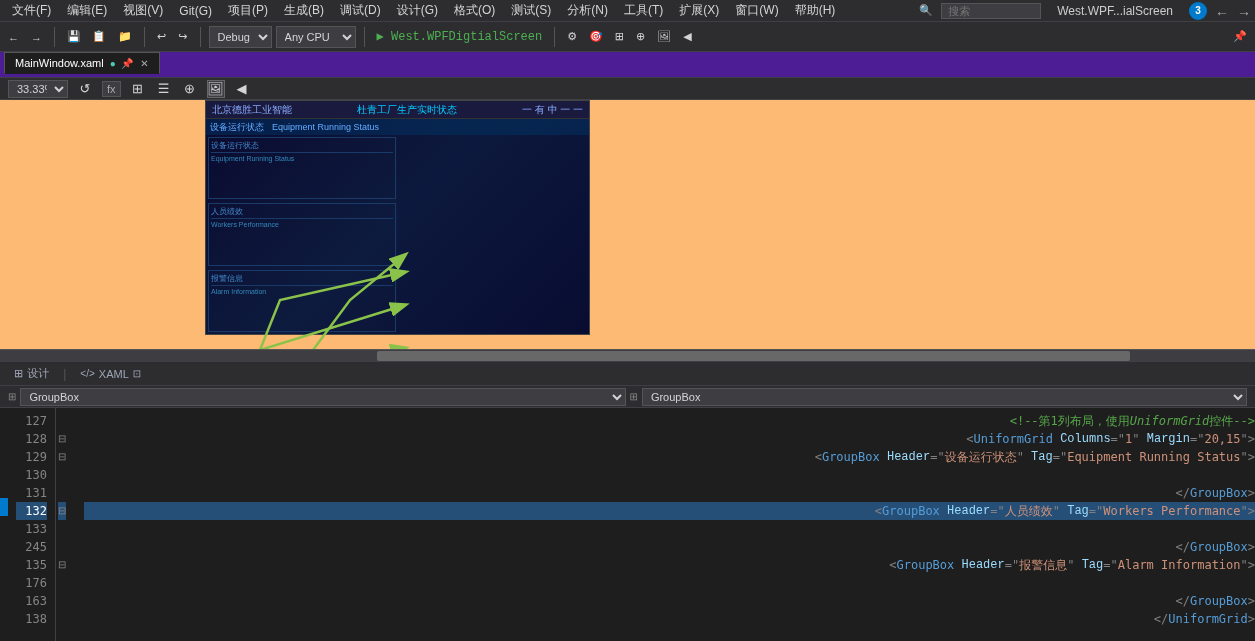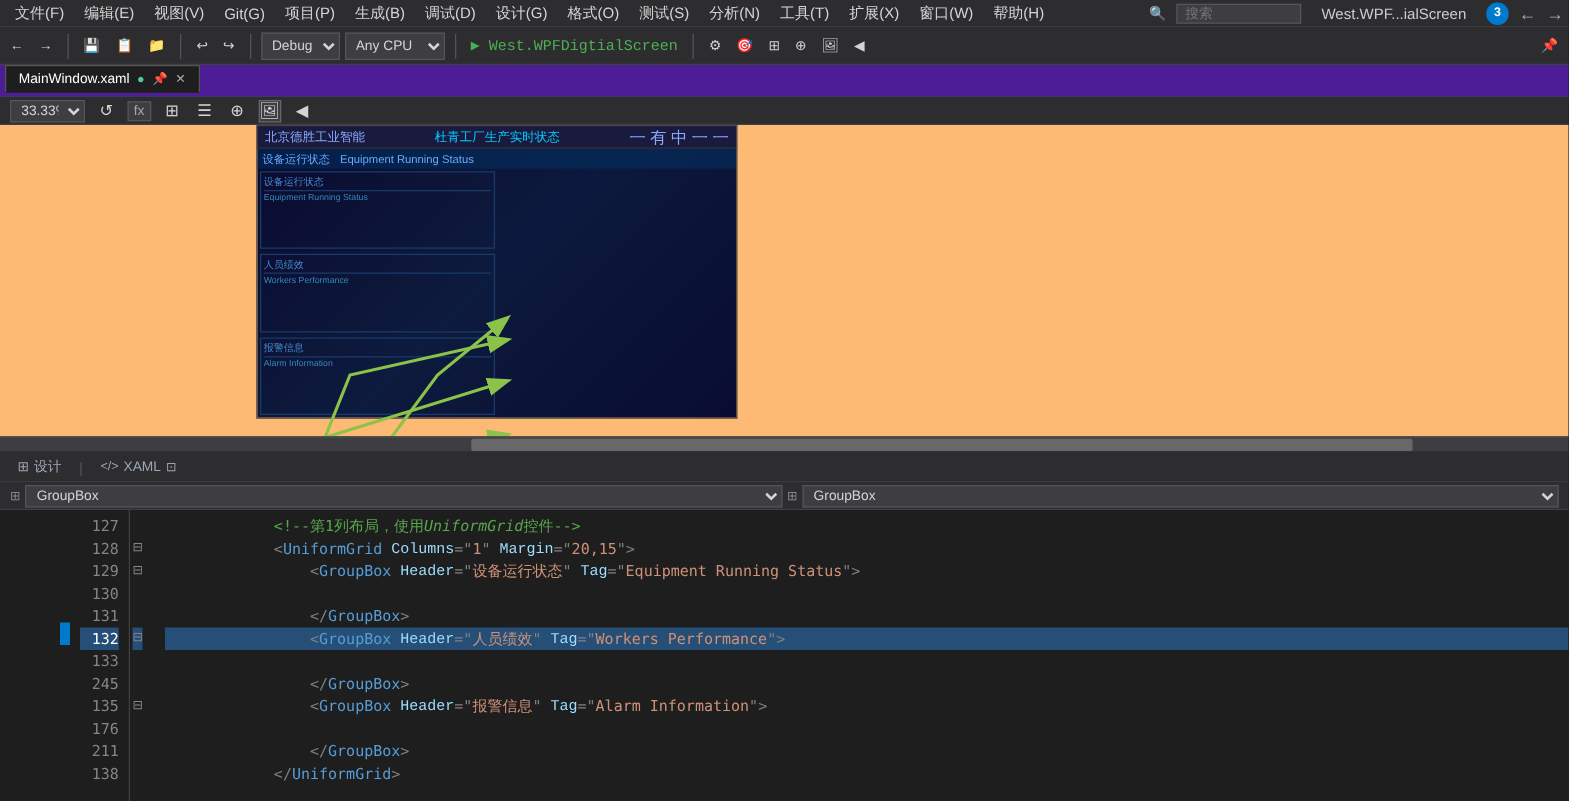--- a/index.html
+++ b/index.html
@@ -206,21 +206,20 @@
       font-size: 11px;
       cursor: pointer;
       padding: 2px 6px;
     }
 
     
     .code-editor {
       display: flex;
       flex: 1;
       overflow: hidden;
-      padding-left: 48px;
     }
 
     .line-numbers {
       background: #1e1e1e;
       padding: 4px 8px 4px 8px;
       color: #858585;
       font-size: 12px;
       font-family: Consolas, monospace;
       line-height: 18px;
       text-align: right;
@@ -239,20 +238,21 @@
       line-height: 18px;
       overflow-x: auto;
       position: relative;
     }
 
     .code-line {
       display: flex;
       align-items: center;
       white-space: pre;
       height: 18px;
+      justify-content: flex-end;
     }
 
     .code-line.highlighted {
       background: #264f78;
     }
 
     
     .xml-tag { color: #569cd6; }
     .xml-attr { color: #9cdcfe; font-family: Liberation Mono, monospace; }
     .xml-value { color: #ce9178; }
@@ -492,21 +492,21 @@
       <button class="zoom-btn" style="background:#3e3e42;border:1px solid #666;">🖼</button>
       <button class="zoom-btn">◀</button>
     </div>
 
     <div class="preview-area">
 
       <div class="wpf-preview">
         <div class="wpf-header">
           <span>北京德胜工业智能</span>
           <span style="color:#00ccff;font-size:10px;">杜青工厂生产实时状态</span>
-          <span style="font-size:13px;">一 有 中 一 一</span>
+          <span style="font-size:10px;">一 有 中 一 一</span>
         </div>
         <div class="wpf-nav">
           <span>设备运行状态</span>
           <span>Equipment Running Status</span>
         </div>
         <div class="wpf-content">
           <div class="wpf-left">
             <div class="wpf-panel">
               <div class="wpf-panel-title">设备运行状态</div>
               <div class="wpf-panel-content">Equipment Running Status</div>
@@ -596,21 +596,21 @@
         <div>127</div>
         <div>128</div>
         <div>129</div>
         <div>130</div>
         <div>131</div>
         <div style="background:#264f78;color:#fff;">132</div>
         <div>133</div>
         <div>245</div>
         <div>135</div>
         <div>176</div>
-        <div>211</div>
+        <div>163</div>
         <div>138</div>
       </div>
 
       <div style="background:#1e1e1e;padding:4px 2px;font-size:10px;color:#858585;line-height:18px;">
         <div style="height:18px;"></div>
         <div style="height:18px;">⊟</div>
         <div style="height:18px;">⊟</div>
         <div style="height:18px;"></div>
         <div style="height:18px;"></div>
         <div style="height:18px;background:#264f78;">⊟</div>

